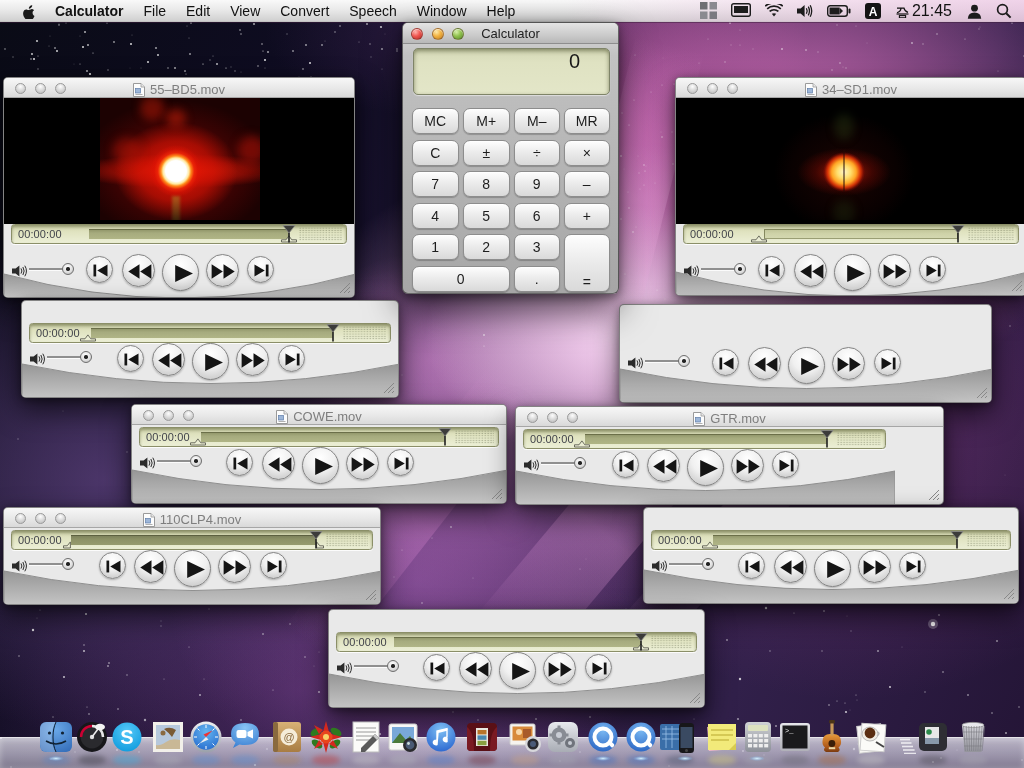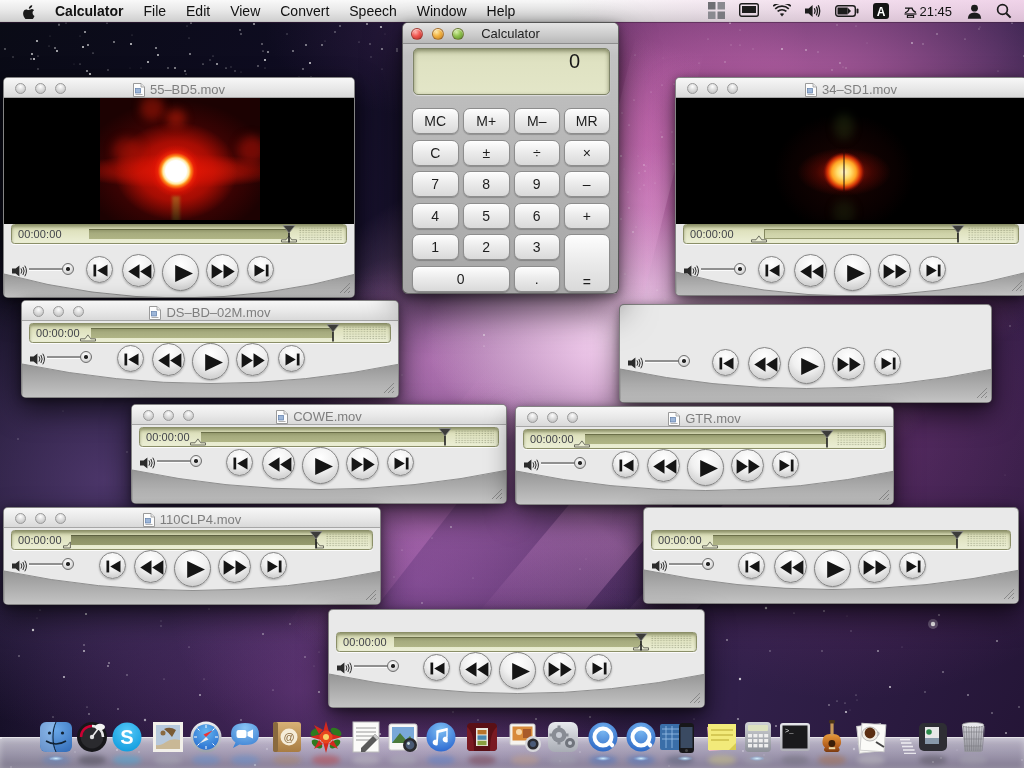--- a/index.html
+++ b/index.html
@@ -21,21 +21,21 @@
  linear-gradient(112deg,#0a0b16 0%,#0e0c20 22%,#1c1433 42%,#2e1d44 60%,#31204a 76%,#241536 100%);}
 #stars{position:absolute;left:0;top:0}
 .streak{position:absolute;pointer-events:none}
 #mbar{position:absolute;left:0;top:0;width:1024px;height:22px;
  background:linear-gradient(to right,rgba(240,200,230,0) 55%,rgba(236,190,224,0.4) 78%,rgba(232,180,220,0.55) 100%),
  linear-gradient(to bottom,#f9f9f9,#e9e9e9 45%,#d0d0d0 95%,#b8b8b8);
  box-shadow:0 1px 0 rgba(60,30,60,0.5);font-size:14px;color:#111;line-height:22px;white-space:nowrap}
 .mi{margin:0 10px;position:relative}
 #mright{position:absolute;right:0;top:0}
 .ri{margin:0 7px}
-#clock{margin:2px 8px;font-size:13px}
+#clock{margin:2px 8px;font-size:16px}
 .qt{position:absolute;background:#e9e9e9;border-radius:5px;overflow:hidden;
  border:1px solid rgba(50,50,50,0.55);
  box-shadow:0 12px 28px rgba(0,0,0,0.6), 0 2px 9px rgba(0,0,0,0.4)}
 .tb{position:absolute;left:0;top:0;right:0;height:20px;
  background:linear-gradient(#f7f7f7,#e8e8e8 55%,#d9d9d9);
  border-bottom:1px solid #a6a6a6;text-align:center}
 .tl{position:absolute;top:4.5px;width:11px;height:11px;border-radius:50%;
  background:radial-gradient(circle at 50% 30%,#fdfdfd,#d2d2d2 60%,#b8b8b8);border:1px solid #9a9a9a}
 .tc{display:inline-block;margin-top:2.5px}
 .tt{font-size:13px;color:#7e7e7e;margin-left:5px;vertical-align:1px}
@@ -696,26 +696,20 @@
         <polygon points="6.4799999999999995,7.5600000000000005 6.4799999999999995,19.439999999999998 16.74,13.5" fill="#151515"></polygon>
       </svg>
     </div>
     <svg class="grip" width="13" height="13">
       <line x1="2" y1="12" x2="12" y2="2" stroke="#888" stroke-width="1"></line>
       <line x1="6" y1="12" x2="12" y2="6" stroke="#888" stroke-width="1"></line>
       <line x1="10" y1="12" x2="12" y2="10" stroke="#888" stroke-width="1"></line>
     </svg>
   </div>
 <div class="qt" style="left:21px;top:300px;width:378px;height:98px">
-    <div class="tb"><i class="tl" style="left:11px"></i><i class="tl" style="left:31px"></i><i class="tl" style="left:51px"></i><span class="tc"><svg style="vertical-align:-2px" width="12" height="14" viewBox="0 0 12 14">
-          <path d="M0.5,0.5 H8 L11.5,4 V13.5 H0.5 Z" fill="#fdfdfd" stroke="#9a9a9a" stroke-width="1"></path>
-          <path d="M8,0.5 L8,4 L11.5,4" fill="#e8e8e8" stroke="#9a9a9a" stroke-width="0.8"></path>
-          <rect x="2.5" y="5.5" width="5" height="4.5" fill="#9db6d8" stroke="#5f7ca8" stroke-width="0.7"></rect>
-          <rect x="2.5" y="11" width="7" height="1" fill="#b0b0b0"></rect>
-        </svg><span class="tt">DS–BD–02M.mov</span></span></div>
     <div class="lcd" style="left:7px;top:22px;width:362px;height:20px">
       <span class="time">00:00:00</span>
       <div class="fillb" style="left:61px;width:242px;background:linear-gradient(#93986c,#a6ab7e 35%,#b0b586);border-top:1px solid #6b6f49;"></div>
       <svg class="dots" style="left:313px;width:43px" width="43" height="14">
         <rect width="100%" height="100%" fill="url(#dotp)"></rect>
       </svg>
       <div style="position:absolute;left:50px;top:10.0px;width:16px;height:8px">
         <svg style="display:block" width="16" height="8" viewBox="0 0 16 8">
           <path d="M0.5,7 L0.5,4.8 L5,4.8 L7.9,0.9 L10.8,4.8 L15.5,4.8 L15.5,7 Z" fill="rgba(235,237,212,0.9)" stroke="#5d5f52" stroke-width="0.9"></path>
         </svg>
@@ -884,21 +878,21 @@
         <rect x="17.82" y="7.5600000000000005" width="2.7" height="11.88" fill="#151515"></rect>
         <polygon points="6.4799999999999995,7.5600000000000005 6.4799999999999995,19.439999999999998 16.74,13.5" fill="#151515"></polygon>
       </svg>
     </div>
     <svg class="grip" width="13" height="13">
       <line x1="2" y1="12" x2="12" y2="2" stroke="#888" stroke-width="1"></line>
       <line x1="6" y1="12" x2="12" y2="6" stroke="#888" stroke-width="1"></line>
       <line x1="10" y1="12" x2="12" y2="10" stroke="#888" stroke-width="1"></line>
     </svg>
   </div>
-<div class="qt" style="left:515px;top:406px;width:379px;height:99px">
+<div class="qt" style="left:515px;top:406px;width:429px;height:99px">
     <div class="tb"><i class="tl" style="left:11px"></i><i class="tl" style="left:31px"></i><i class="tl" style="left:51px"></i><span class="tc"><svg style="vertical-align:-2px" width="12" height="14" viewBox="0 0 12 14">
           <path d="M0.5,0.5 H8 L11.5,4 V13.5 H0.5 Z" fill="#fdfdfd" stroke="#9a9a9a" stroke-width="1"></path>
           <path d="M8,0.5 L8,4 L11.5,4" fill="#e8e8e8" stroke="#9a9a9a" stroke-width="0.8"></path>
           <rect x="2.5" y="5.5" width="5" height="4.5" fill="#9db6d8" stroke="#5f7ca8" stroke-width="0.7"></rect>
           <rect x="2.5" y="11" width="7" height="1" fill="#b0b0b0"></rect>
         </svg><span class="tt">GTR.mov</span></span></div>
     <div class="lcd" style="left:7px;top:22px;width:363px;height:20px">
       <span class="time">00:00:00</span>
       <div class="fillb" style="left:61px;width:242px;background:linear-gradient(#93986c,#a6ab7e 35%,#b0b586);border-top:1px solid #6b6f49;"></div>
       <svg class="dots" style="left:313px;width:44px" width="44" height="14">

